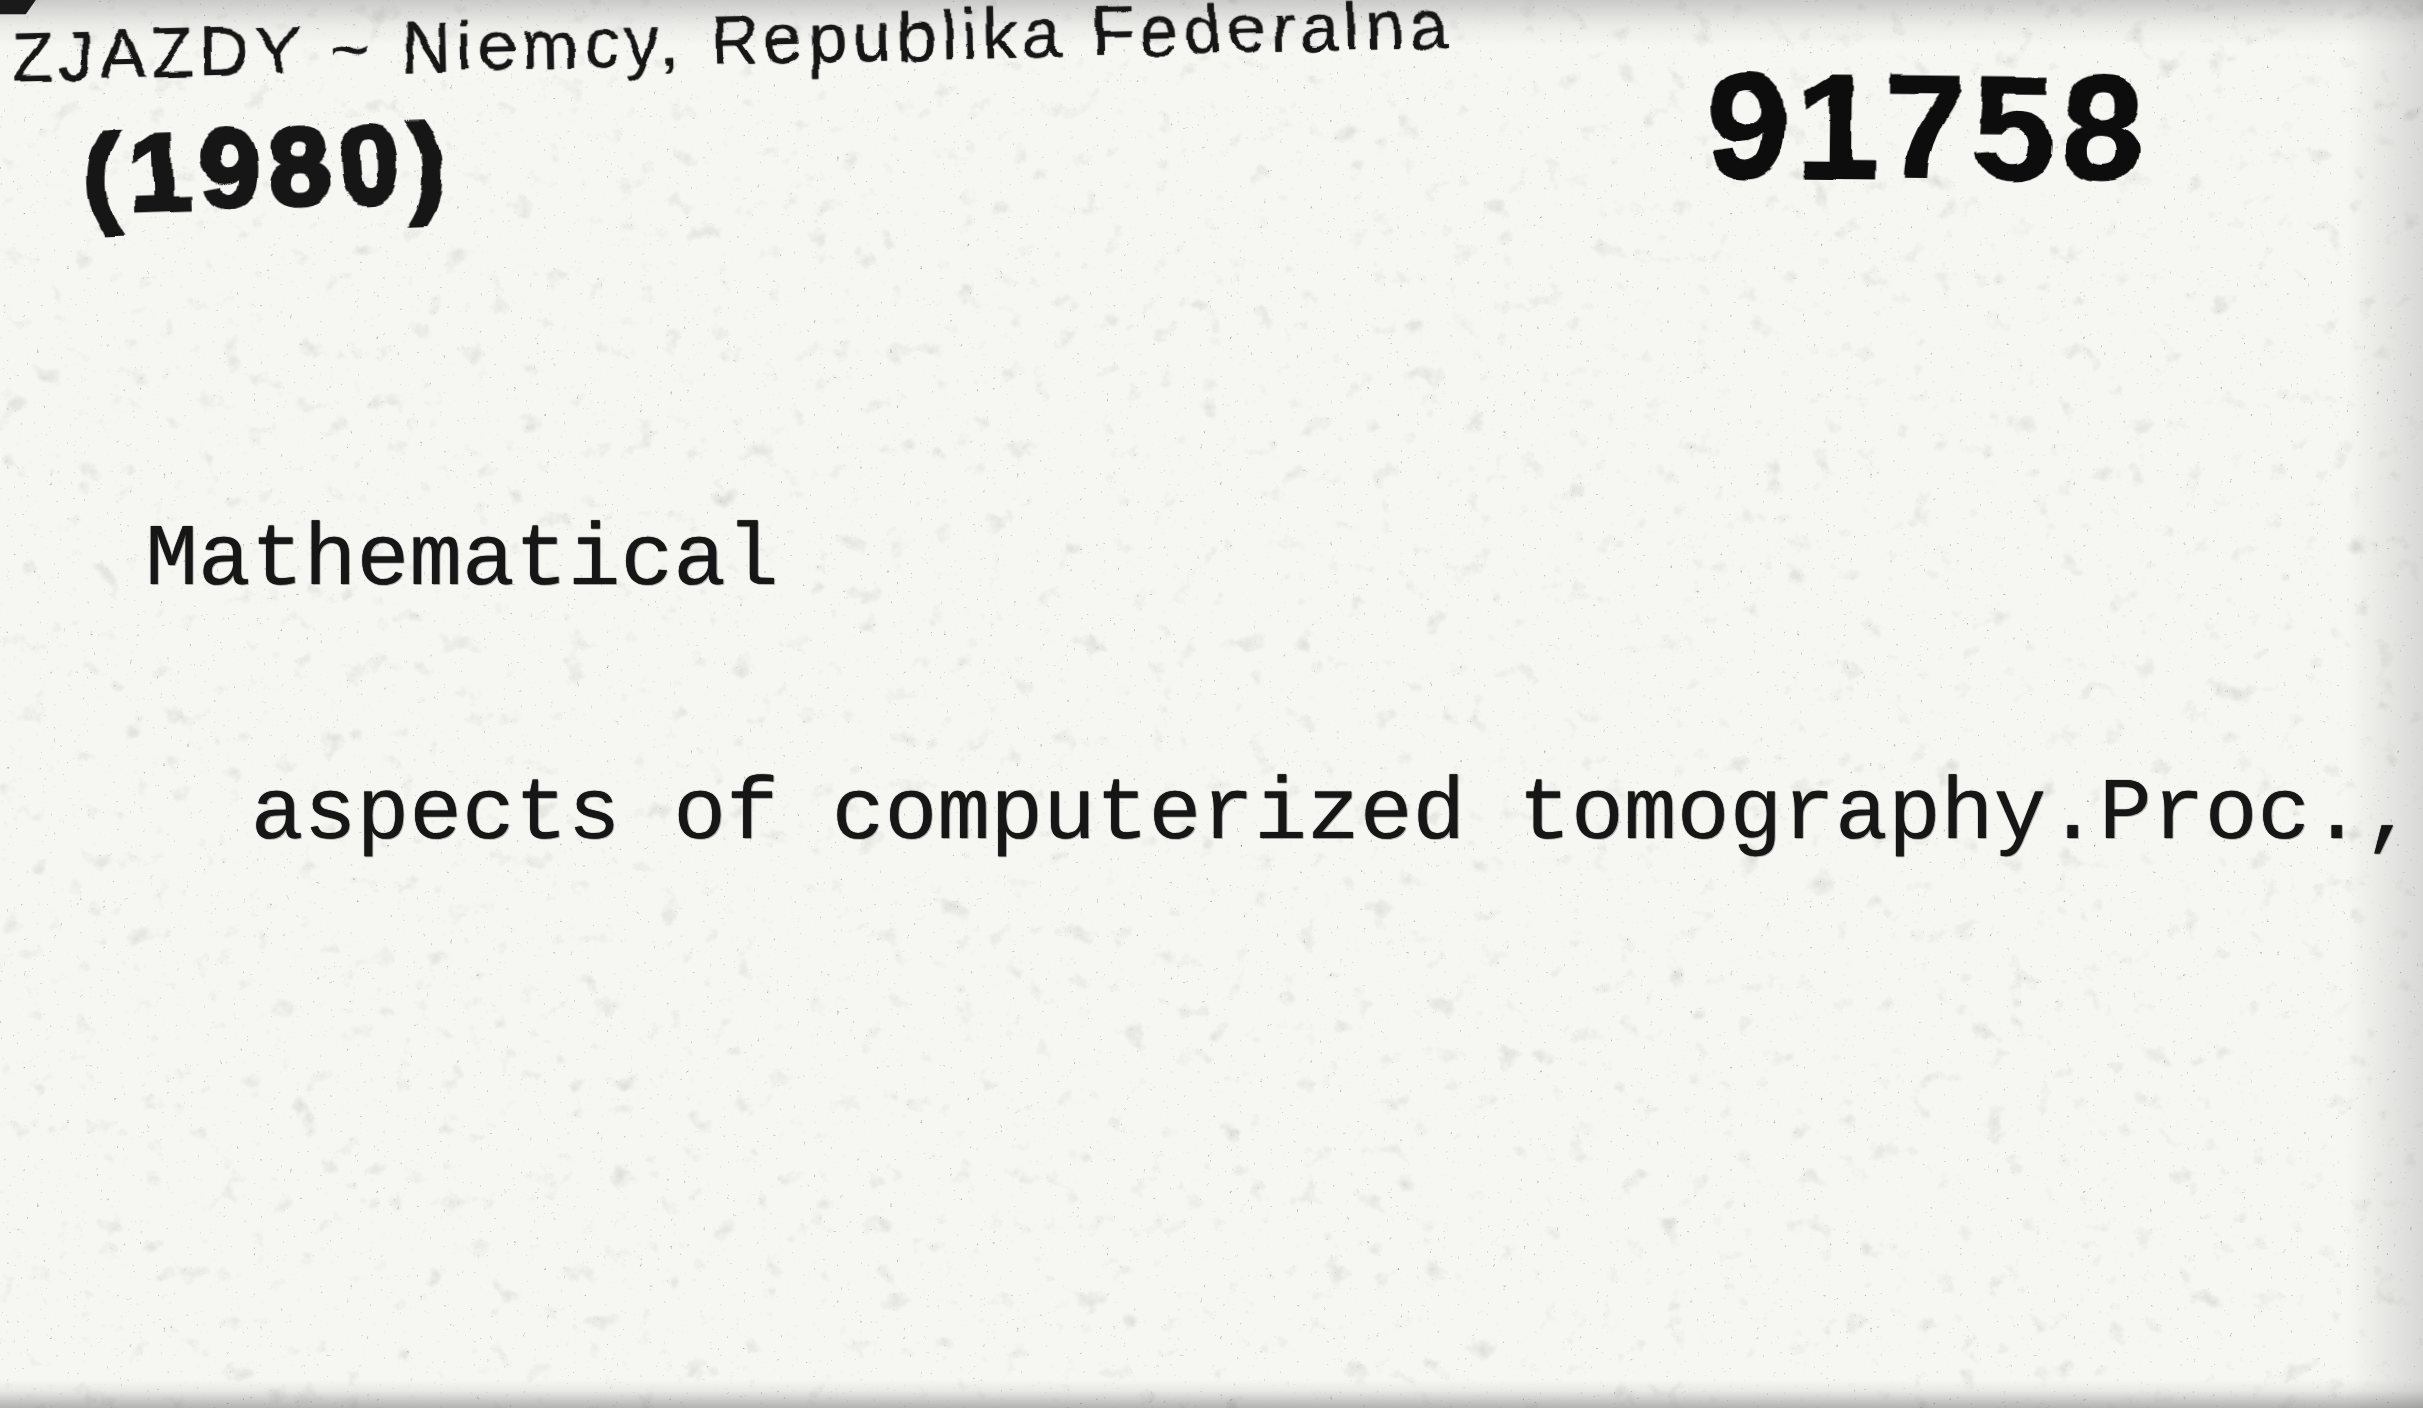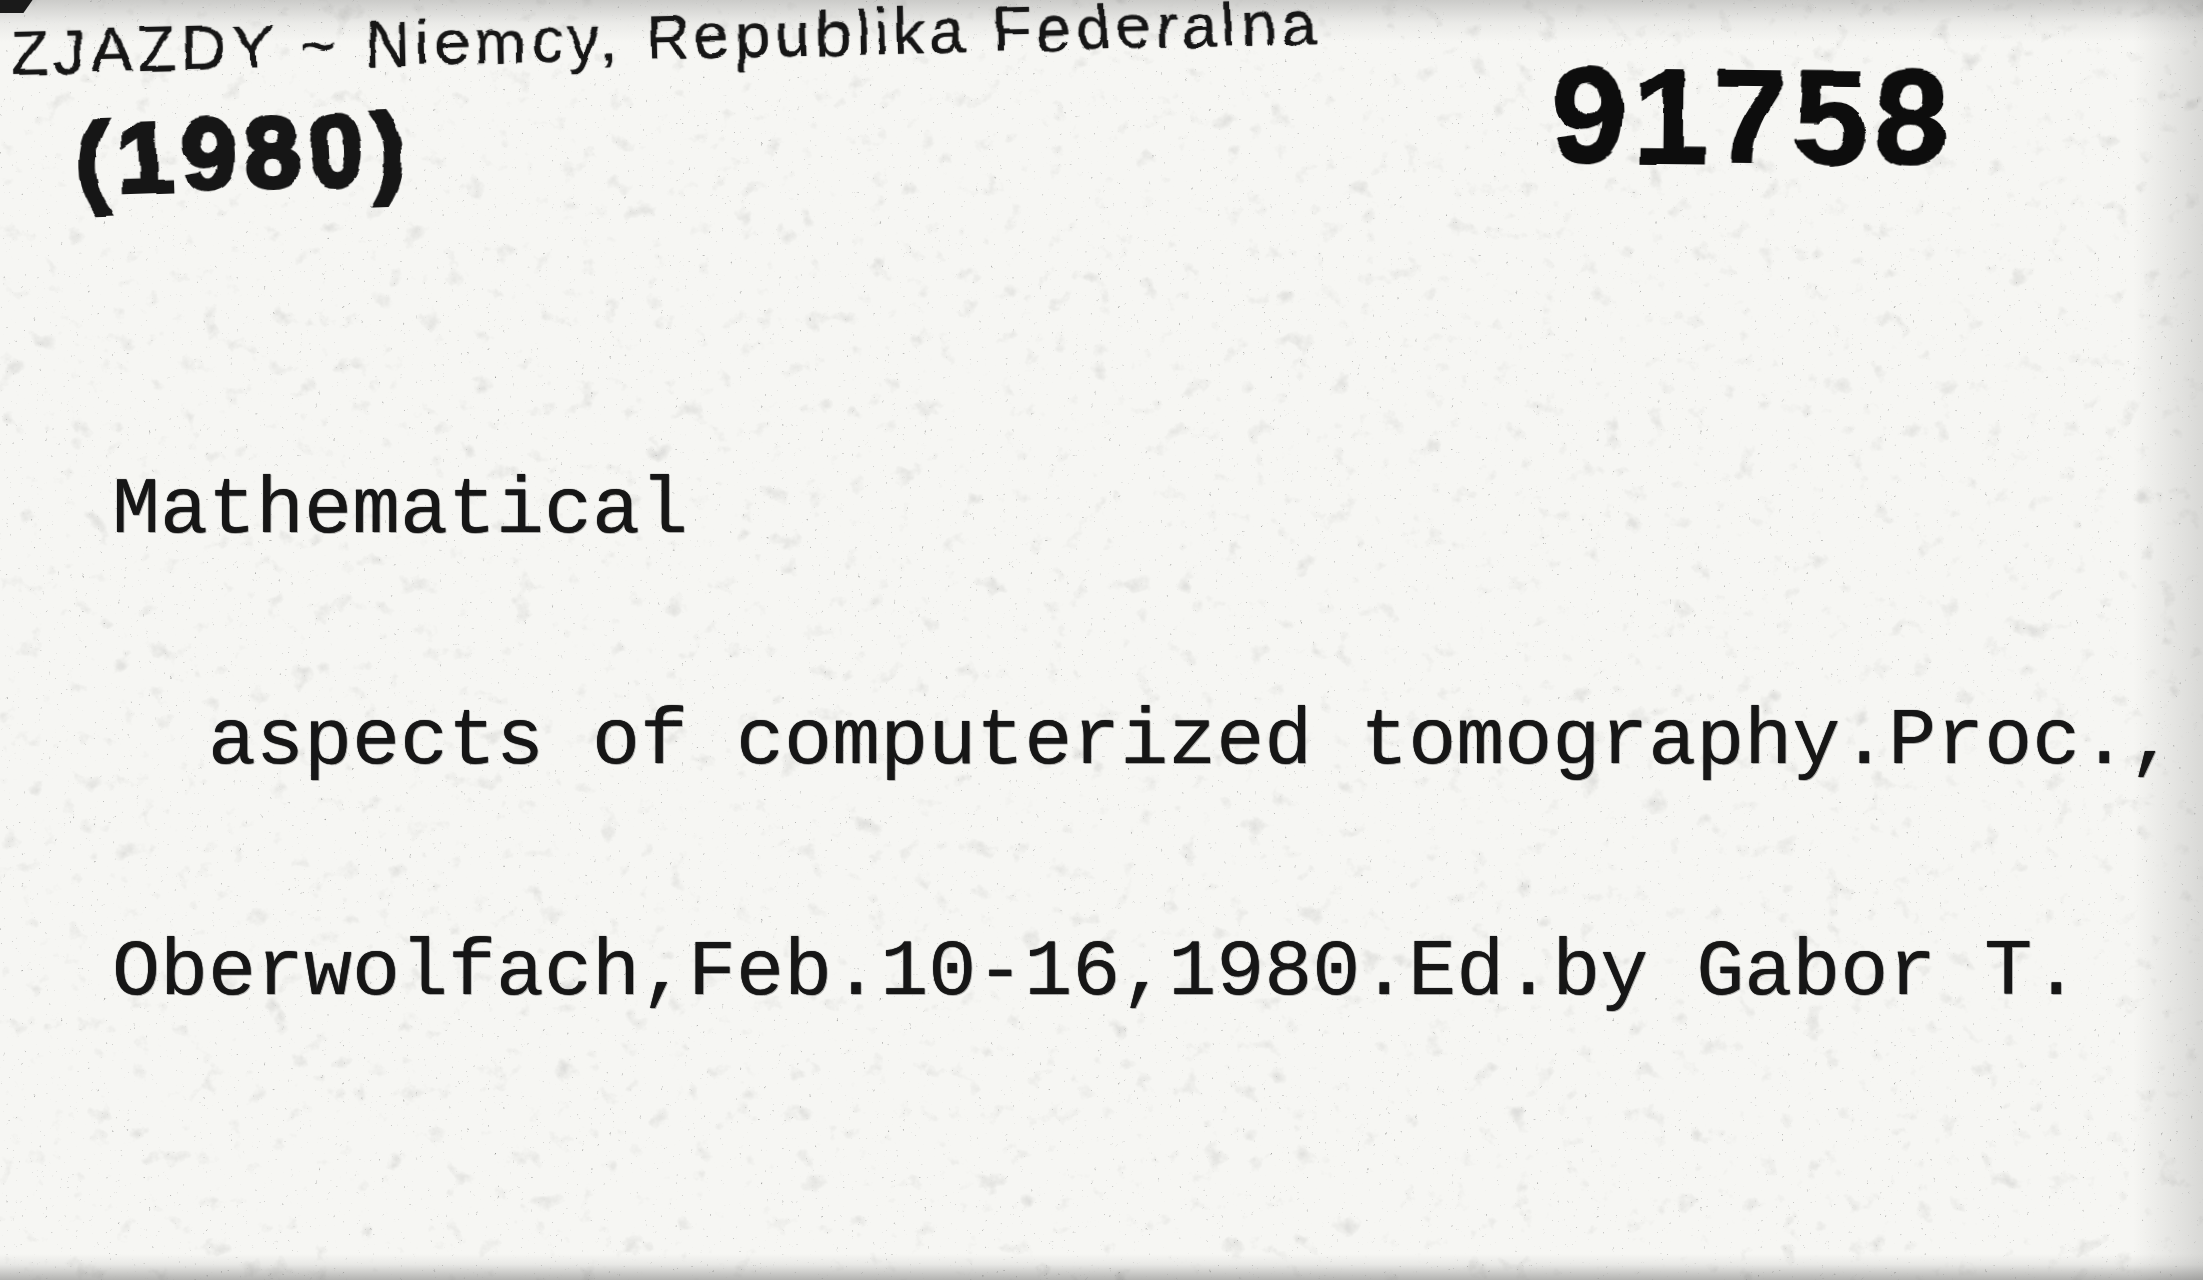--- a/index.html
+++ b/index.html
@@ -68,21 +68,21 @@
   }
   
   .typed{
     position:absolute;left:112px;top:318px;
     font-family:"Liberation Mono","DejaVu Sans Mono",monospace;
     font-size:80px;line-height:77px;
     color:var(--ink);
     white-space:pre;
     text-shadow:0 0 1px var(--ink), 1px 1px 0 rgba(20,20,20,.25);
   }
-  .tline{height:77px;}
+  .tline{height:77px;margin-left:20px;}
 </style>
 </head>
 <body>
 
 <div class="card">
 
   <svg class="noise" width="2203" height="1280" xmlns="http://www.w3.org/2000/svg">
     <defs>
       <filter id="specks" x="0" y="0" width="100%" height="100%">
         <feTurbulence type="fractalNoise" baseFrequency="0.33" numOctaves="3" seed="11" stitchTiles="stitch"></feTurbulence>
@@ -108,20 +108,19 @@
 
   <div class="heading">ZJAZDY ~ Niemcy, Republika Federalna</div>
 
   <div class="year">(1980)</div>
 
   <div class="stamp">91758</div>
 
   <div class="typed">
     <div class="tline">Mathematical</div>
     <div class="tline">  aspects of computerized tomography.Proc.,</div>
-    <div class="tline">Oberwolfach,Feb.10-16,1980.Ed.by Gabor T.</div>
     
     
     
     
   </div>
 
 </div>
 
 </body></html>

